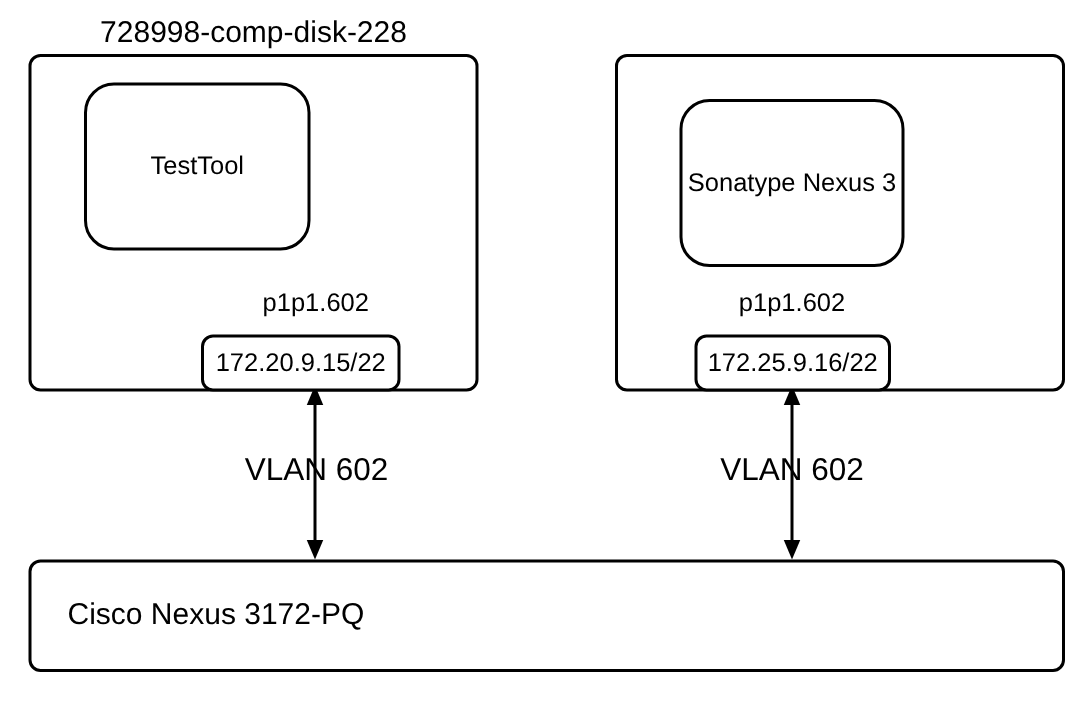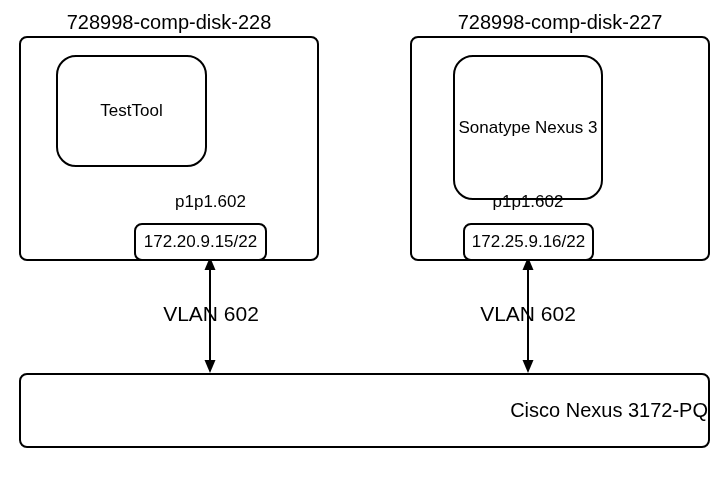--- a/index.html
+++ b/index.html
@@ -39,21 +39,21 @@
 
   .server-box { background: var(--background); }
   .sb-left  { left: 19px;  top: 36px; width: 300px; height: 225px; }
   .sb-right { left: 410px; top: 36px; width: 300px; height: 225px; }
 
   .app-box {
     display: flex; align-items: center; justify-content: center;
     font-size: 17px; text-align: center; border-radius: 20px;
   }
   .app-left  { left: 35px; top: 17px; width: 151px; height: 112px; }
-  .app-right { left: 41px; top: 17px; width: 150px; height: 145px; }
+  .app-right { left: 41px; top: 28px; width: 150px; height: 112px; }
 
   .port-label {
     position: absolute;
     top: 155px;
     font-size: 17px; line-height: 18px;
     text-align: center;
     white-space: nowrap;
   }
   .port-left  { left: 123px; width: 133px; }
   .port-right { left: 51px;  width: 130px; }
@@ -81,33 +81,32 @@
     text-align: center;
     white-space: nowrap;
     z-index: 3;
     background: transparent;
   }
   .vlan-left  { left: 146px; width: 130px; }
   .vlan-right { left: 463px; width: 130px; }
 
   .switch-box {
     left: 19px; top: 373px; width: 691px; height: 75px;
-    display: flex; align-items: center; justify-content: flex-end;
+    display: flex; align-items: center; justify-content: flex-start;
     font-size: 20px;
     padding-left: 24px;
     background: var(--background);
   }
 </style>
 </head>
 <body>
 
 <div class="canvas">
 
   <div class="server-title t-left">728998-comp-disk-228</div>
-  <div class="server-title t-right">728998-comp-disk-227</div>
 
   <div class="rbox server-box sb-left">
     <div class="rbox app-box app-left">
       <span>TestTool</span>
     </div>
     <div class="port-label port-left">p1p1.602</div>
     <div class="rbox ip-box ip-left">
       <span>172.20.9.15/22</span>
     </div>
   </div>

